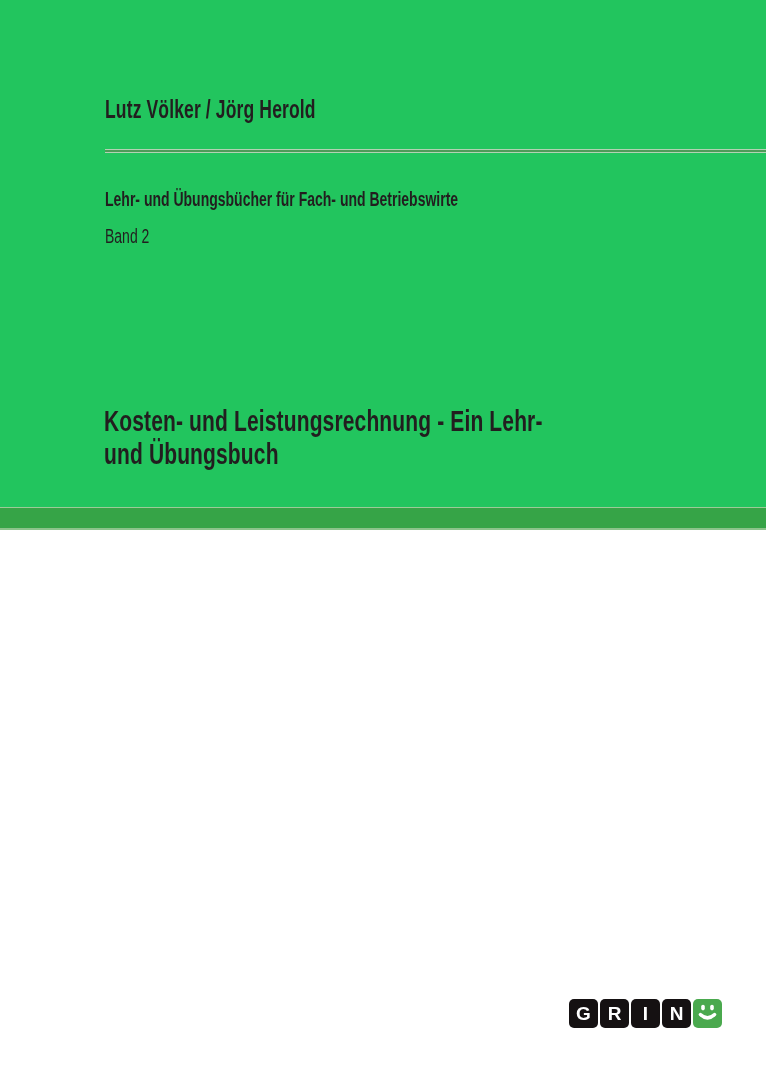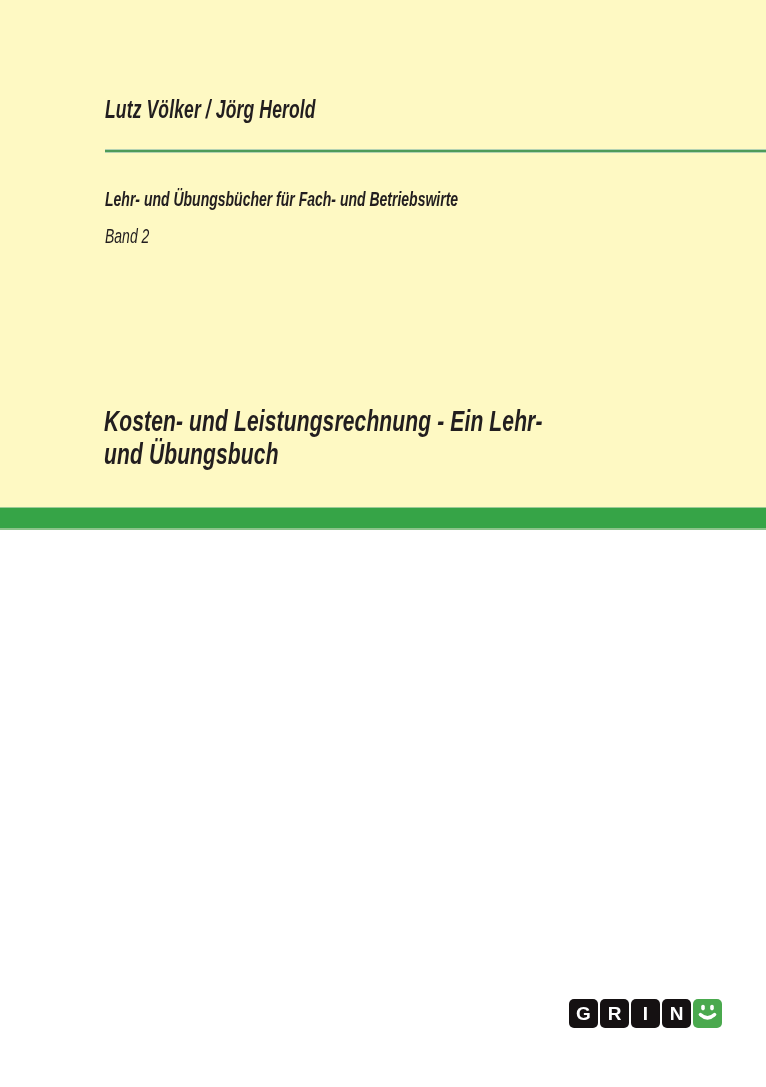--- a/index.html
+++ b/index.html
@@ -15,22 +15,21 @@
     font-family: "Liberation Sans", sans-serif;
     color: #221e1f;
     overflow: hidden;
   }
   
   .cover-top {
     position: absolute;
     left: 0; top: 0;
     width: 766px;
     height: 507px;
-    background: #fef9c3;
-    font-style: italic;
+    background: #22c55e;
   }
   
   .condensed {
     transform: scaleX(0.70);
     transform-origin: left top;
     white-space: nowrap;
   }
   .author-line {
     position: absolute;
     left: 105px;

